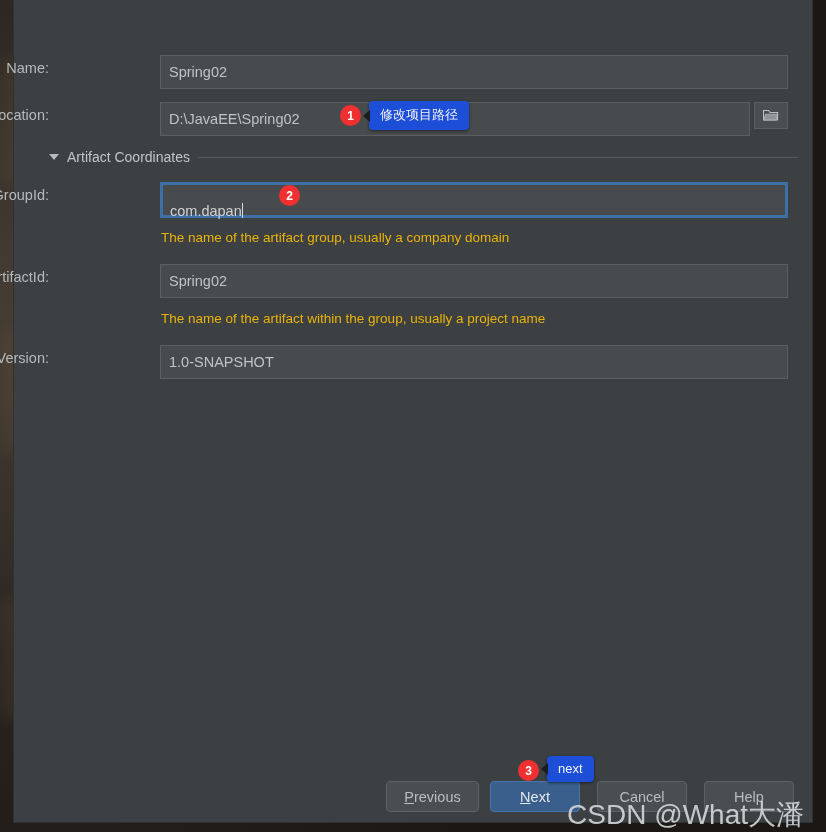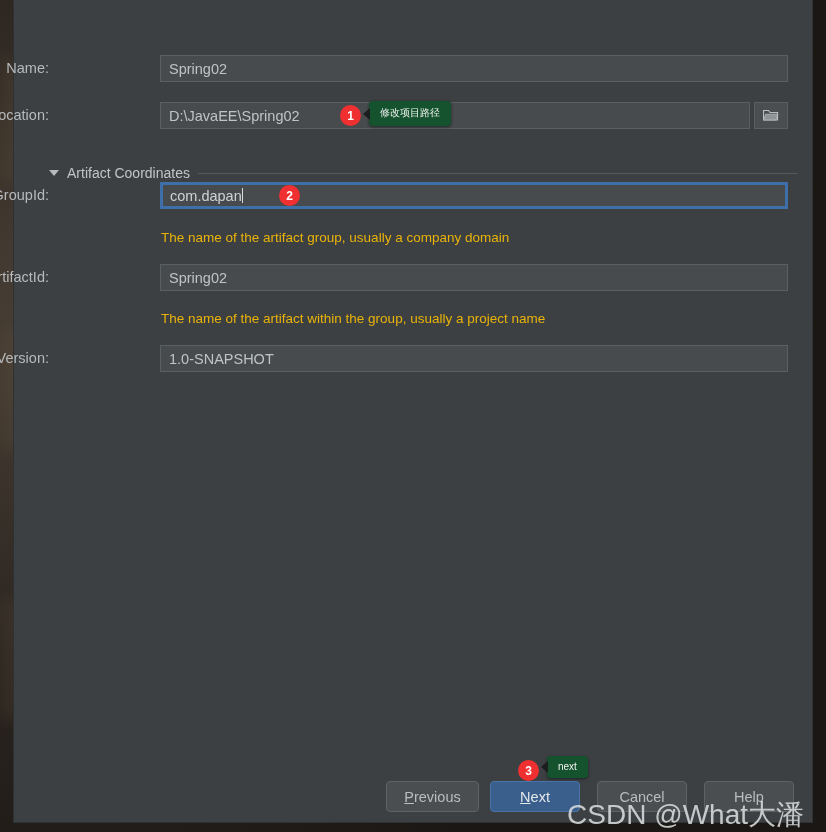--- a/index.html
+++ b/index.html
@@ -111,21 +111,21 @@
     position: absolute;
     left: 146px;
     width: 628px;
     height: 27px;
     box-sizing: border-box;
     background: #474b4e;
     border: 1px solid #5a5f62;
     color: #bfc3c5;
     font-size: 14.5px;
     line-height: 25px;
-    padding: 1px 8px;
+    padding: 16px 8px;
     font-family: "Liberation Sans", sans-serif;
   }
   .field.focused {
     border: 2px solid #3f6fa8;
     box-shadow: 0 0 0 1px #3f6fa8 inset;
     line-height: 23px;
     color: #cfd2d4;
   }
   .field.withbtn { width: 590px; }
 
@@ -163,21 +163,20 @@
   
   #section {
     position: absolute;
     left: 35px;
     top: 147px;
     right: 14px;
     height: 20px;
     display: flex;
     align-items: center;
     gap: 8px;
-    margin-top: 16px;
   }
   #section .tri {
     width: 0; height: 0;
     border-left: 5px solid transparent;
     border-right: 5px solid transparent;
     border-top: 6px solid #b6babc;
     cursor: pointer;
   }
   #section .sec-label {
     font-size: 14px;
@@ -200,25 +199,25 @@
     color: #fff;
     font-size: 12px;
     font-weight: bold;
     display: flex;
     align-items: center;
     justify-content: center;
     z-index: 40;
   }
   .tip {
     position: absolute;
-    background: #14532d;
+    background: #1d4ed8;
     color: #f2f3f3;
     border-radius: 4px;
     padding: 5px 11px 6px 11px;
-    font-size: 10px;
+    font-size: 13px;
     white-space: nowrap;
     z-index: 35;
     box-shadow: 0 1px 3px rgba(0,0,0,.5);
   }
   .tip::before {
     content: "";
     position: absolute;
     left: -6px;
     top: 50%;
     margin-top: -6px;

